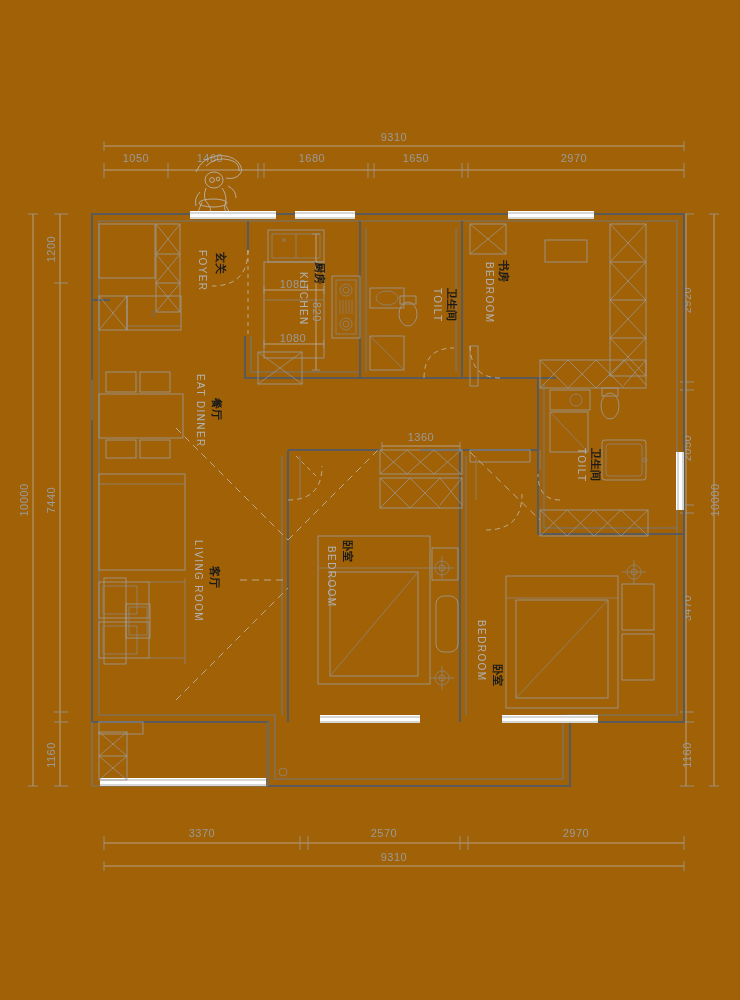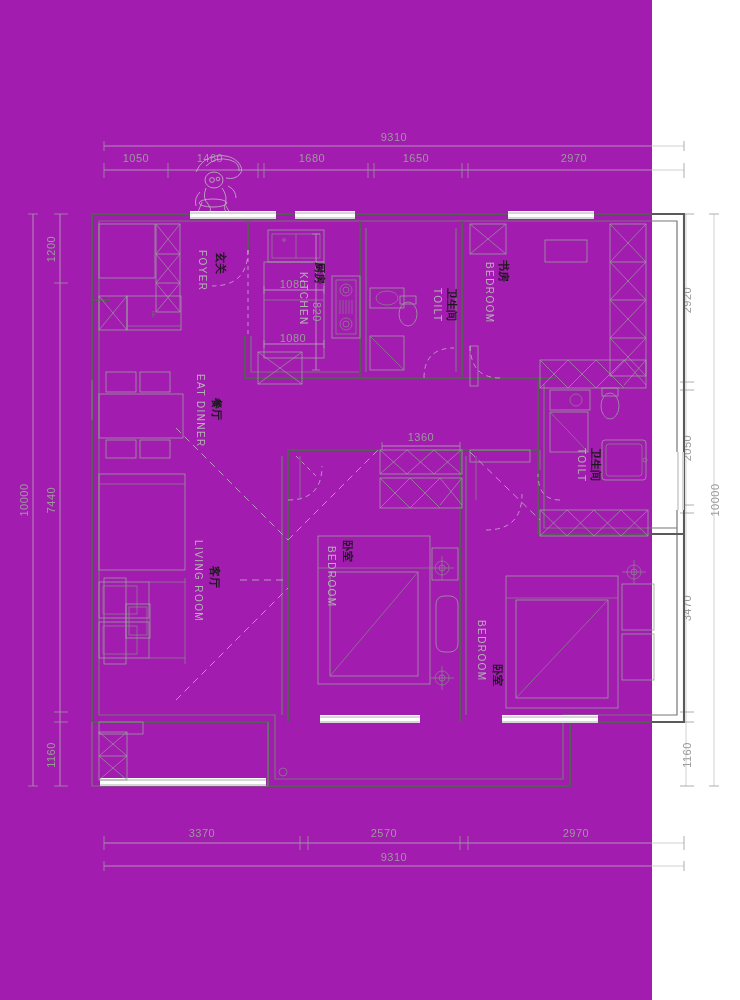--- a/index.html
+++ b/index.html
@@ -1,18 +1,18 @@
 <!DOCTYPE html>
 <html><head>
 <meta charset="utf-8">
 <title>Floor Plan</title>
 <style>
   html,body{margin:0;padding:0;background:#ffffff;}
   body{width:740px;height:1000px;font-family:"Liberation Sans",sans-serif;overflow:hidden;}
-  #stage{position:relative;width:652px;height:1000px;background:#a21caf;}
+  #stage{position:relative;width:740px;height:1000px;background:#a16207;}
   svg#plan{position:absolute;left:0;top:0;width:740px;height:1000px;}
   .dimtxt{font-family:"Liberation Sans",sans-serif;font-size:11px;fill:#9a9a9a;letter-spacing:.5px;}
   .roomen{font-family:"Liberation Sans",sans-serif;font-size:10px;fill:#b2b2b2;letter-spacing:1.4px;}
   .roomcn{font-family:"DejaVu Sans",sans-serif;font-size:11px;fill:#1a1a1a;font-weight:bold;}
   .fmark{font-family:"Liberation Serif",serif;font-size:9px;fill:#6d6d6d;}
   .wall{fill:none;stroke:#5a5a5a;stroke-width:2.1;}
   .wallthin{fill:none;stroke:#777;stroke-width:1.2;}
   .furn{fill:none;stroke:#9d9d9d;stroke-width:.8;}
   .furn2{fill:none;stroke:#8a8a8a;stroke-width:.7;}
   .dimline{fill:none;stroke:#bdbdbd;stroke-width:.7;}

